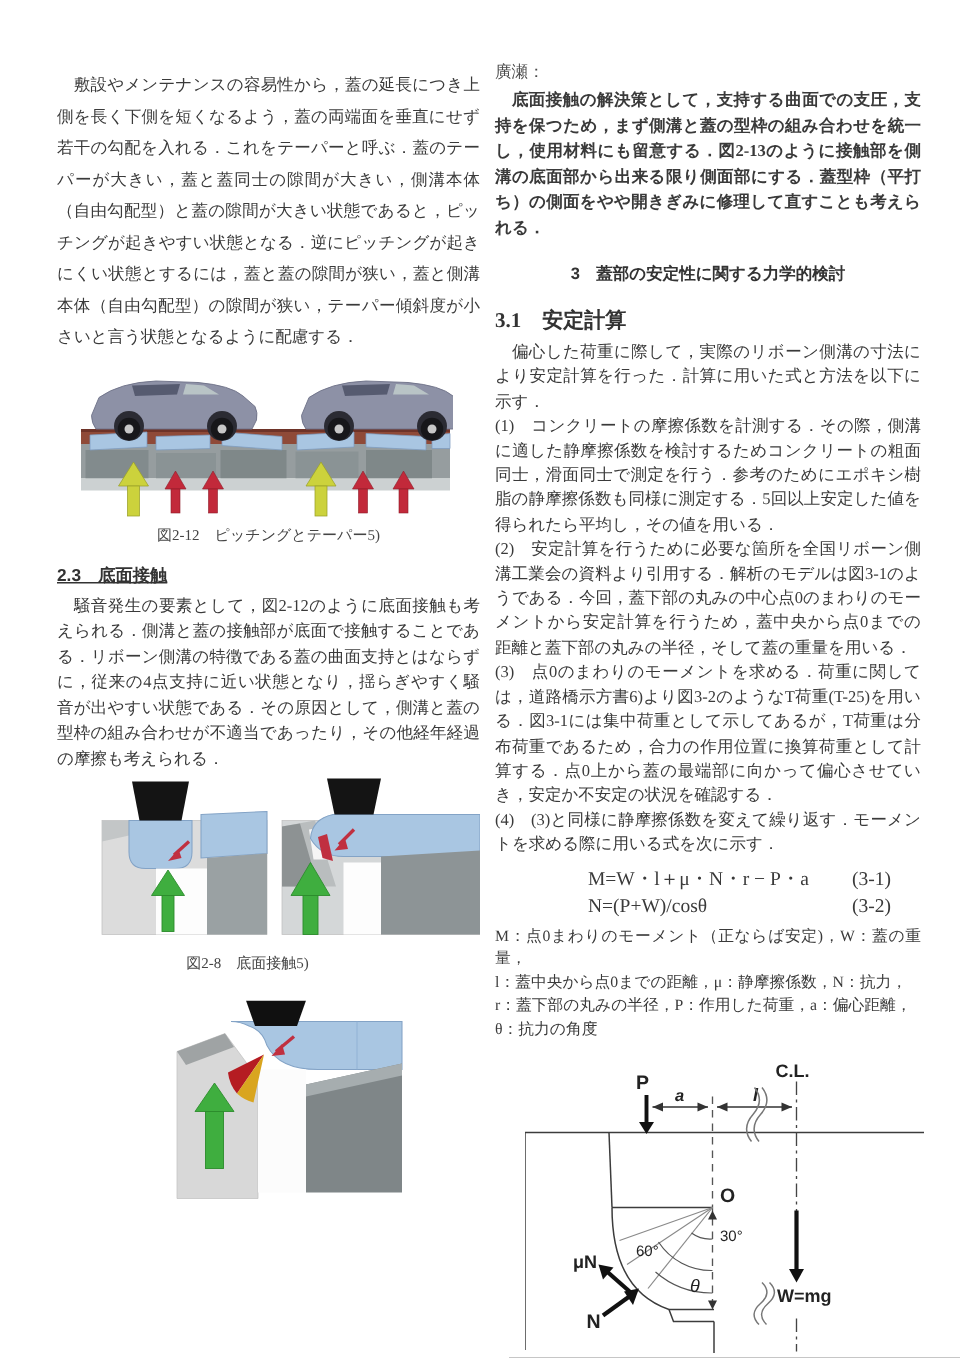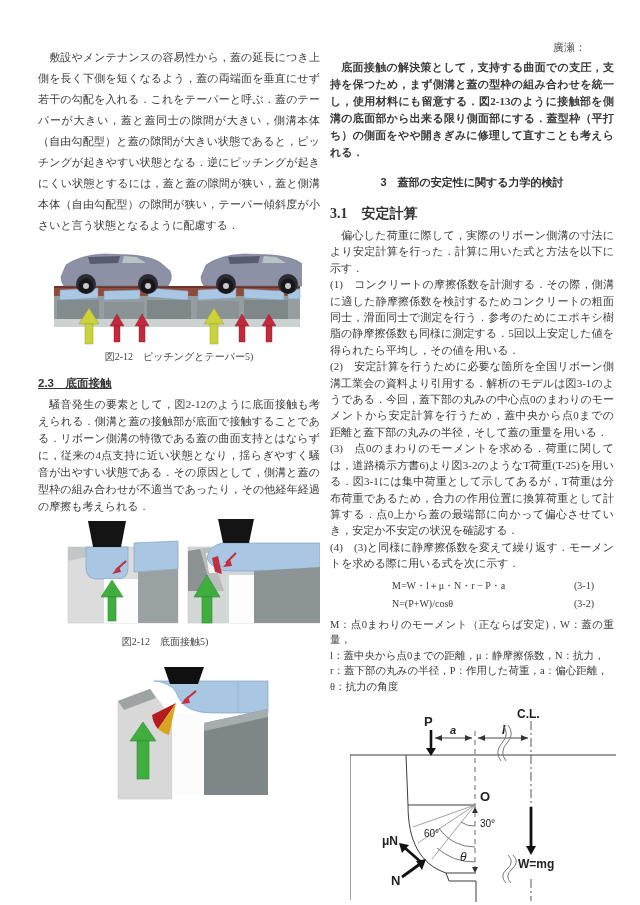--- a/index.html
+++ b/index.html
@@ -5,30 +5,30 @@
   html,body{margin:0;padding:0;background:#9a9a9a;}
   .page{position:relative;width:640px;height:905px;background:#ffffff;overflow:hidden;
         font-family:"Liberation Serif","DejaVu Serif",serif;color:#3a3a3a;}
   .col{position:absolute;top:0;}
   .col-left{left:38px;width:282px;}
   .col-right{left:330px;width:284px;}
   p.body{font-size:11px;text-align:justify;margin:0;}
   .lh21{line-height:21px;}
   .lh17{line-height:17px;}
   .prelines{white-space:pre-line;}
-  .headnote{font-size:11px;text-align:right;margin-top:40px;padding-right:28px;color:#4a4a4a;}
+  .headnote{font-size:11px;text-align:left;margin-top:40px;padding-right:28px;color:#4a4a4a;}
   h2.center{font-family:"Liberation Sans","DejaVu Sans",sans-serif;font-size:11px;font-weight:bold;
             text-align:center;margin:14px 0 0 0;color:#333;}
   h3.sub{font-family:Liberation Serif, serif;font-size:14px;font-weight:bold;
          margin:15px 0 0 0;color:#333;}
   h2.sec{font-family:"Liberation Sans","DejaVu Sans",sans-serif;font-size:11.5px;font-weight:bold;
          margin:12px 0 0 0;color:#333;text-decoration:underline;}
   figure{margin:0;padding:0;}
   figcaption{font-size:10px;color:#454545;text-align:center;margin-top:2px;}
-  .eqs{margin-top:5px;font-size:10px;}
+  .eqs{margin-top:5px;font-size:13px;}
   .eq-row{display:flex;justify-content:space-between;padding:0 20px 0 62px;line-height:18px;}
   .defs{font-size:10.5px;line-height:15.5px;margin-top:4px;text-align:justify;}
   svg text{font-family:"Liberation Sans","DejaVu Sans",sans-serif;fill:#222;}
 </style>
 </head>
 <body>
 
 <div class="page">
 
   <div class="col col-left">
@@ -134,21 +134,21 @@
           <polygon points="174,41 180,39 184,57 177,55" fill="#c03040"></polygon>
           <polygon points="216,54 282,50 282,106 216,106" fill="#8d9496"></polygon>
           <rect x="191" y="58" width="25" height="48" fill="#fdfdfd"></rect>
           <polygon points="180,2 216,2 211,26 185,26" fill="#141414"></polygon>
           <polygon points="156,80 182,80 169,58" fill="#3fae3f" stroke="#2c8c2c" stroke-width="0.6"></polygon>
           <rect x="164" y="80" width="10" height="26" fill="#3fae3f" stroke="#2c8c2c" stroke-width="0.6"></rect>
           <path d="M198,36 L188,46" stroke="#c03040" stroke-width="2.2" fill="none"></path>
           <polygon points="185,50 192,42 194,49" fill="#c03040"></polygon>
         </g>
       </svg>
-      <figcaption style="margin-right:28px;">図2-12　底面接触5)</figcaption>
+      <figcaption style="margin-right:28px;">図2-8　底面接触5)</figcaption>
     </figure>
 
     <figure style="margin-top:18px;">
       <svg viewBox="0 0 178 135" width="178" height="135" style="display:block;margin-left:54px;">
         <polygon points="26,34 58,22 80,52 80,132 26,132" fill="#d8d8d8" stroke="#c2c2c2" stroke-width="0.5"></polygon>
         <polygon points="26,34 58,22 64,31 32,43" fill="#9fa3a4"></polygon>
         <path d="M62,14 H176 V46 H120 Q94,46 86,30 Q83,20 74,17 Q68,14 62,14 Z" fill="#a9c6e2" stroke="#83a3c6" stroke-width="0.7"></path>
         <path d="M146,14 V46" stroke="#8fb0d4" stroke-width="0.6" fill="none"></path>
         <polygon points="72,0 112,0 106,17 78,17" fill="#101010"></polygon>
         <polygon points="112,56 176,42 176,128 112,128" fill="#7f8688"></polygon>

